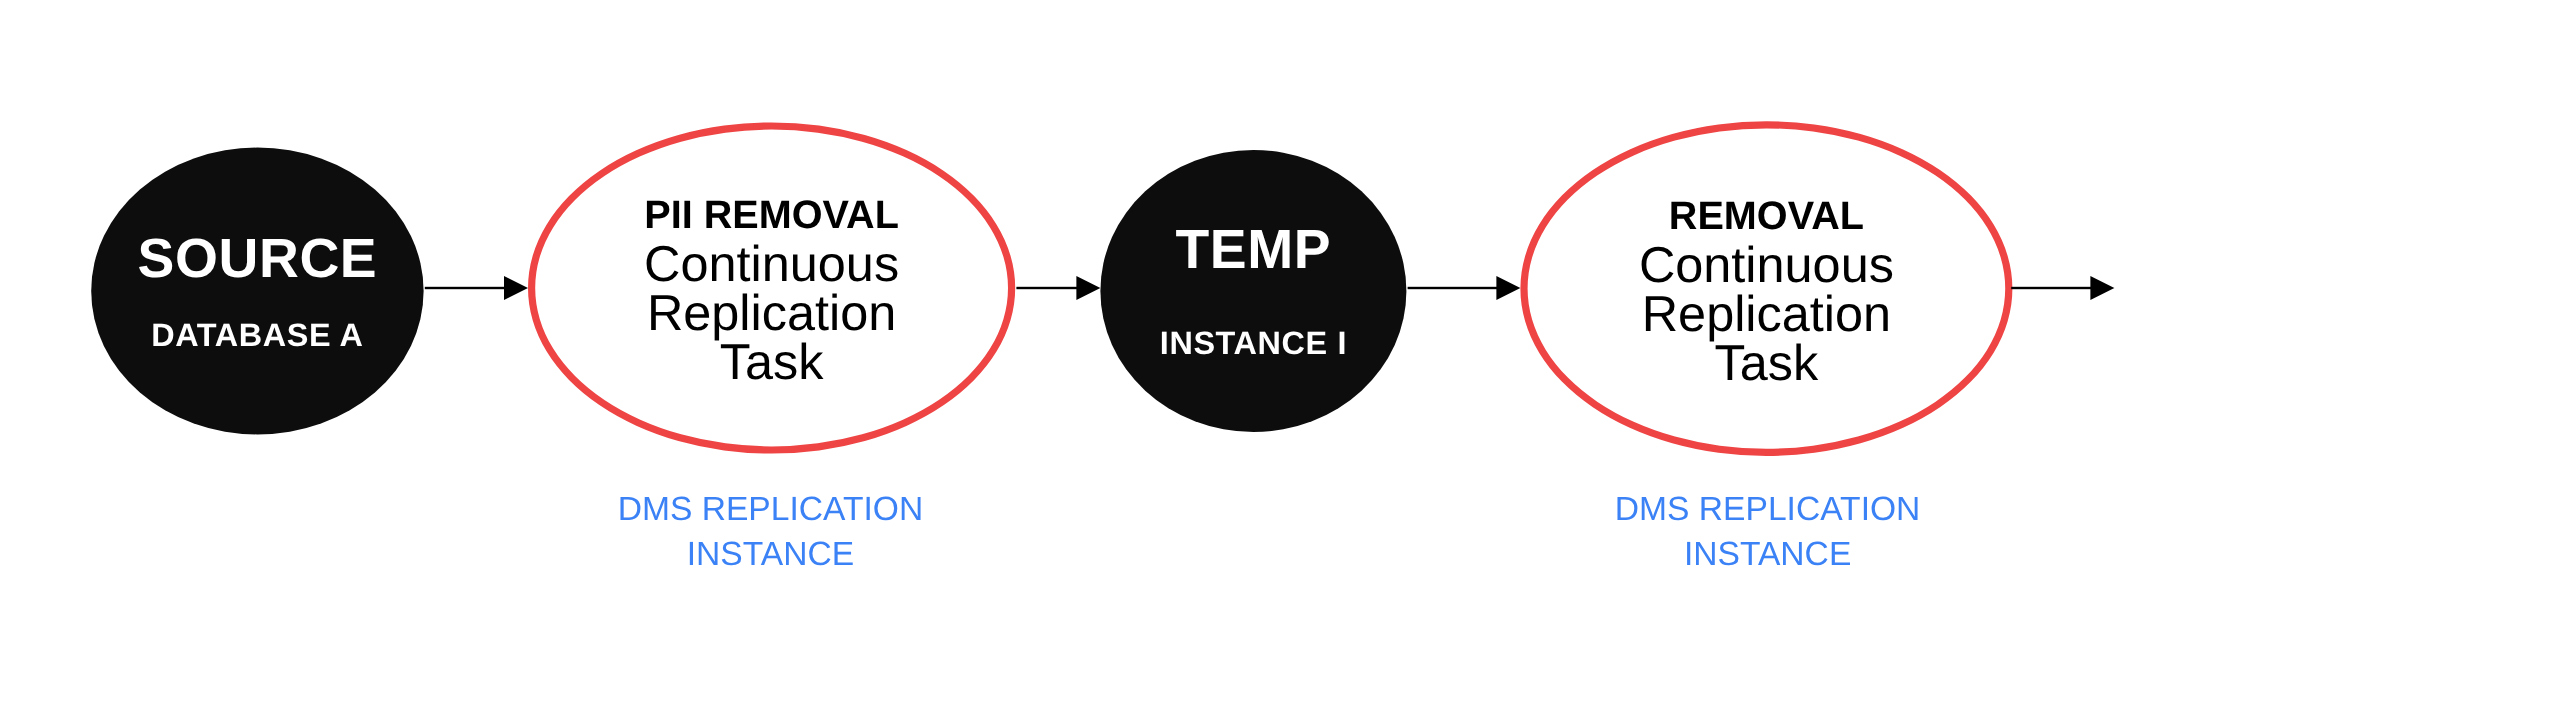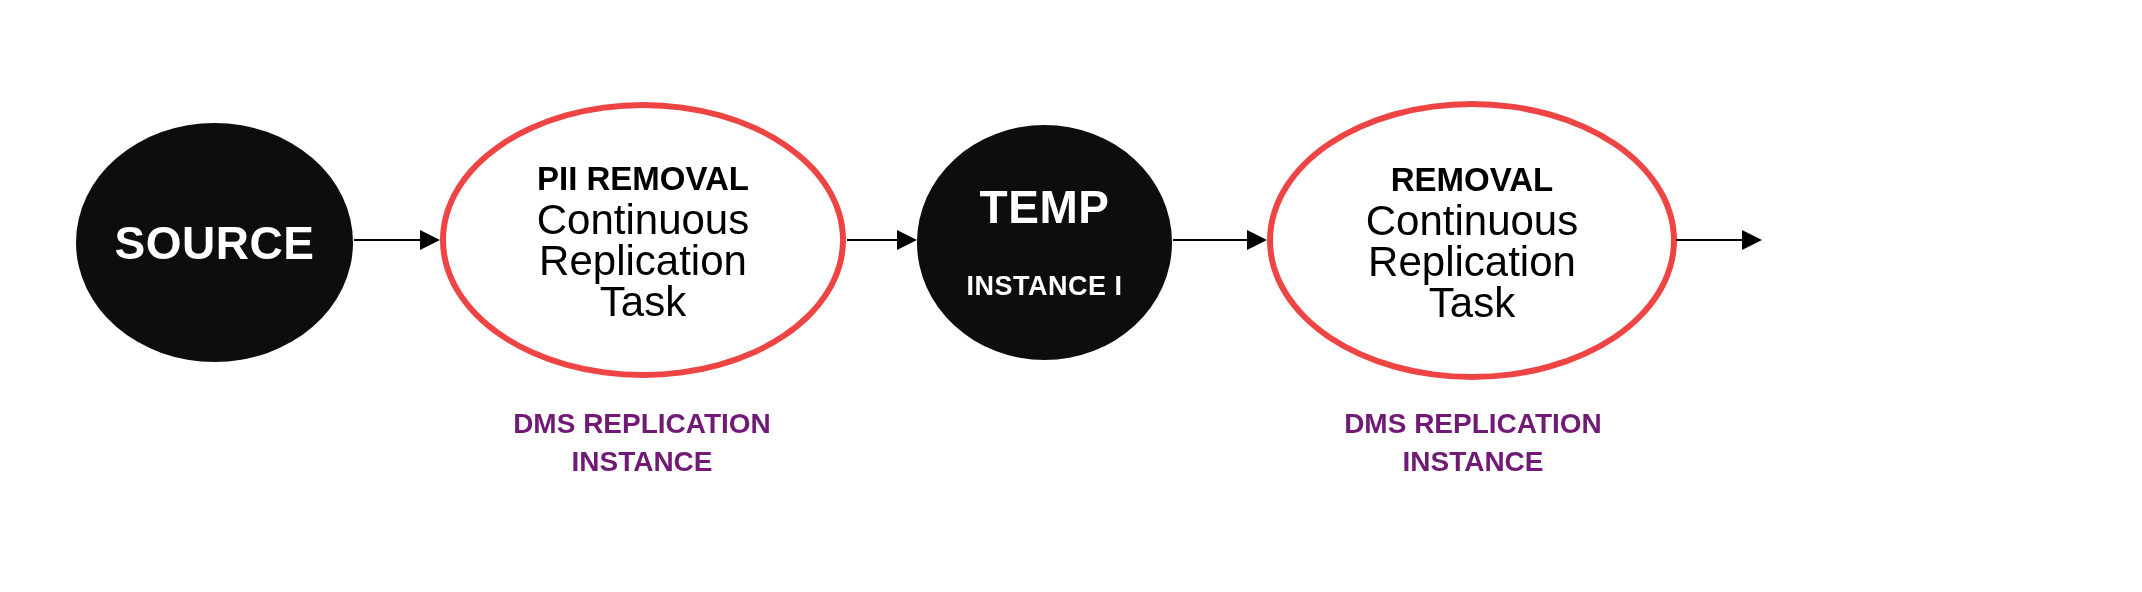--- a/index.html
+++ b/index.html
@@ -55,23 +55,23 @@
     line-height: 41px;
     white-space: nowrap;
   }
 
   .caption {
     position: absolute;
     top: 405px;
     width: 500px;
     text-align: center;
     font-size: 28px;
-    font-weight: bold;
+    font-weight: normal;
     line-height: 38px;
-    color: #701a75;
+    color: #3b82f6;
   }
   .caption-1 { left: 392px; }
   .caption-2 { left: 1223px; }
 
   .arrow {
     position: absolute;
     top: 239px;
     height: 2px;
     background: #000000;
   }
@@ -91,20 +91,21 @@
   .arrow-3 { left: 1173px; width: 75px; }
   .arrow-4 { left: 1676px; width: 67px; }
 </style>
 </head>
 <body>
 
 <div class="canvas">
 
   <div class="node dark node-source">
     <div class="db-title">SOURCE</div>
+    <div class="db-subtitle">DATABASE A</div>
   </div>
 
   <div class="arrow arrow-1"></div>
 
   <div class="node light node-pii">
     <div class="task-title">PII REMOVAL</div>
     <div class="task-line">Continuous</div>
     <div class="task-line">Replication</div>
     <div class="task-line">Task</div>
   </div>

